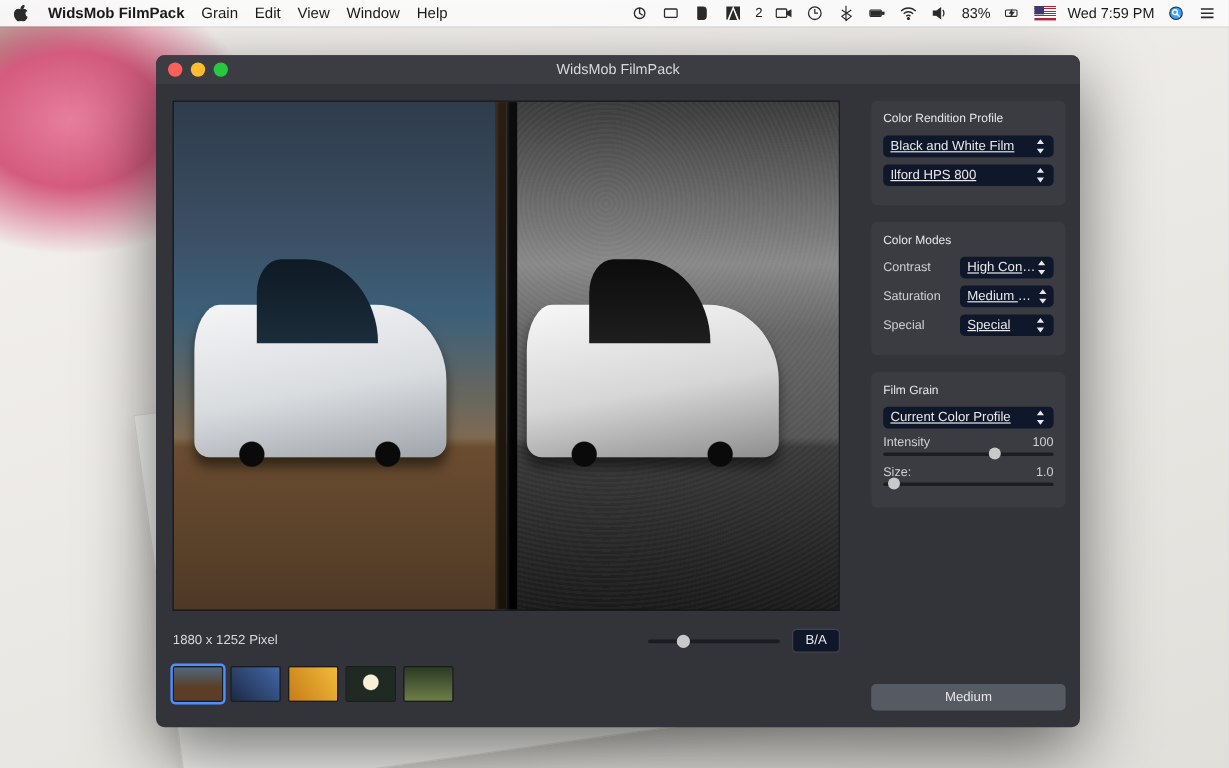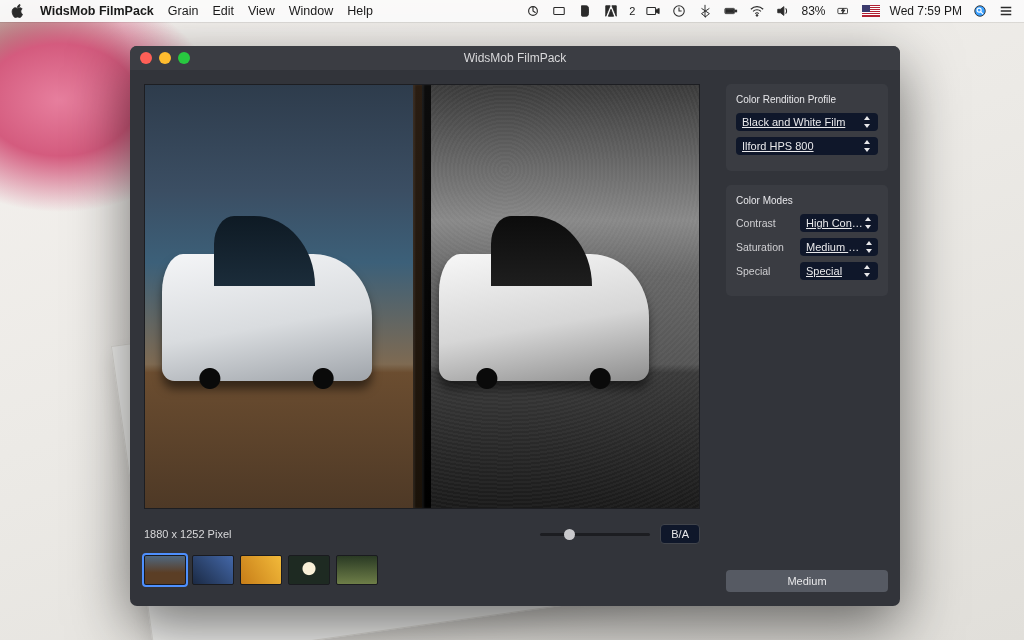--- a/index.html
+++ b/index.html
@@ -317,18 +317,39 @@
           </div>
           <div class="row">
             <label>Special</label>
             <div class="sel-field">
               <span>Special</span>
               <span class="caret"></span>
             </div>
           </div>
         </div>
 
+        <div class="panel">
+          <h4>Film Grain</h4>
+          <div class="sel-field">
+            <span>Current Color Profile</span>
+            <span class="caret"></span>
+          </div>
+          <div class="kv">
+            <span>Intensity</span>
+            <span>100</span>
+          </div>
+          <div class="slider">
+            <div class="knob" style="left:62%"></div>
+          </div>
+          <div class="kv">
+            <span>Size:</span>
+            <span>1.0</span>
+          </div>
+          <div class="slider">
+            <div class="knob" style="left:3%"></div>
+          </div>
+        </div>
 
         <div class="restore">Medium</div>
       </div>
     </div>
   </div>
 </div>
 
 </body></html>

